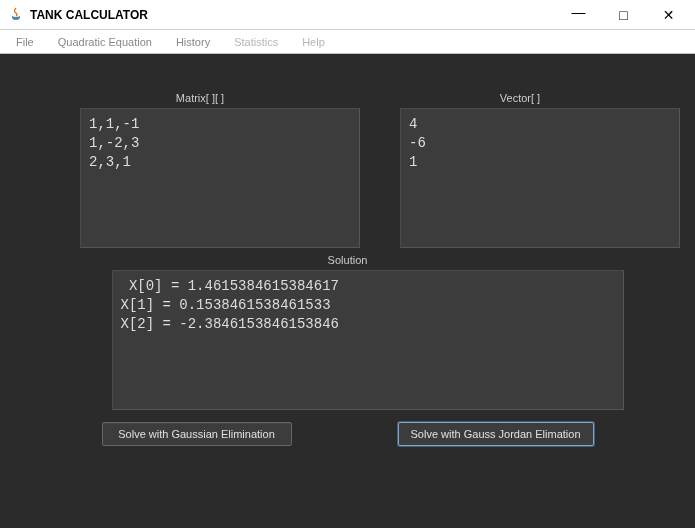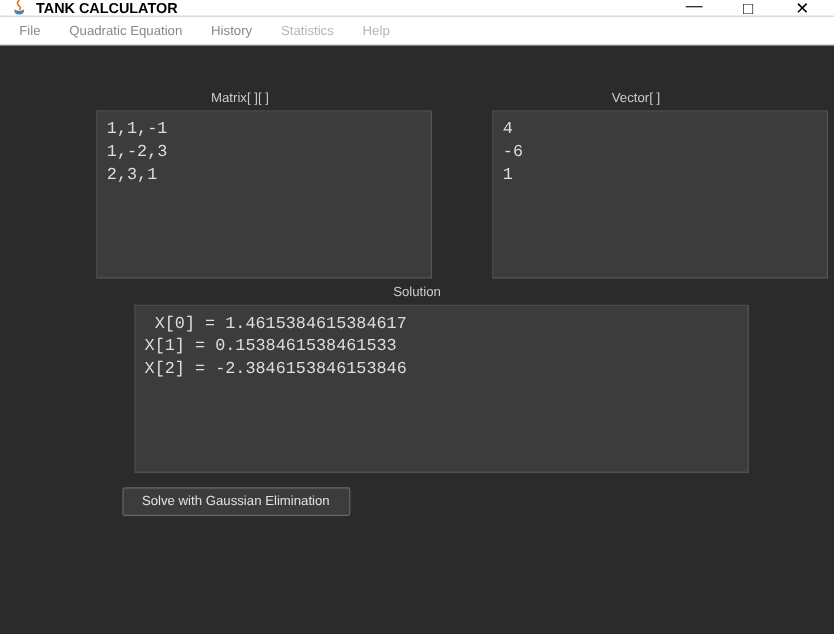--- a/index.html
+++ b/index.html
@@ -7,21 +7,21 @@
     margin: 0;
     padding: 0;
     font-family: "Segoe UI", Tahoma, sans-serif;
     background: #2b2b2b;
     width: 695px;
     height: 528px;
     overflow: hidden;
   }
   .titlebar {
     background: #ffffff;
-    height: 14px;
+    height: 30px;
     display: flex;
     align-items: center;
     padding: 0 4px 0 8px;
     border-bottom: 1px solid #d0d0d0;
   }
   .java-icon {
     width: 16px;
     height: 16px;
     margin-right: 6px;
   }
@@ -62,21 +62,20 @@
   }
   .menu-item.disabled { color: #b5b5b5; }
   .content {
     background: #2b2b2b;
     padding: 18px 40px 10px 40px;
     height: calc(528px - 30px - 24px);
     position: relative;
   }
   .io-row {
     display: flex;
-    gap: 10px;
     margin-top: 20px;
     align-items: center;
   }
   .panel {
     display: flex;
     flex-direction: column;
     align-items: center;
   }
   .panel.matrix { flex: 1; }
   .panel.vector { flex: 1; }
@@ -198,16 +197,17 @@
 
   <div class="solution-section">
     <div class="panel-label">Solution</div>
     <div class="textarea solution-box"> X[0] = 1.4615384615384617
 X[1] = 0.1538461538461533
 X[2] = -2.3846153846153846</div>
   </div>
 
   <div class="btn-row">
     <div class="btn">Solve with Gaussian Elimination</div>
+    <div class="btn focused">Solve with Gauss Jordan Elimation</div>
   </div>
 
 
 </div>
 
 </body></html>

